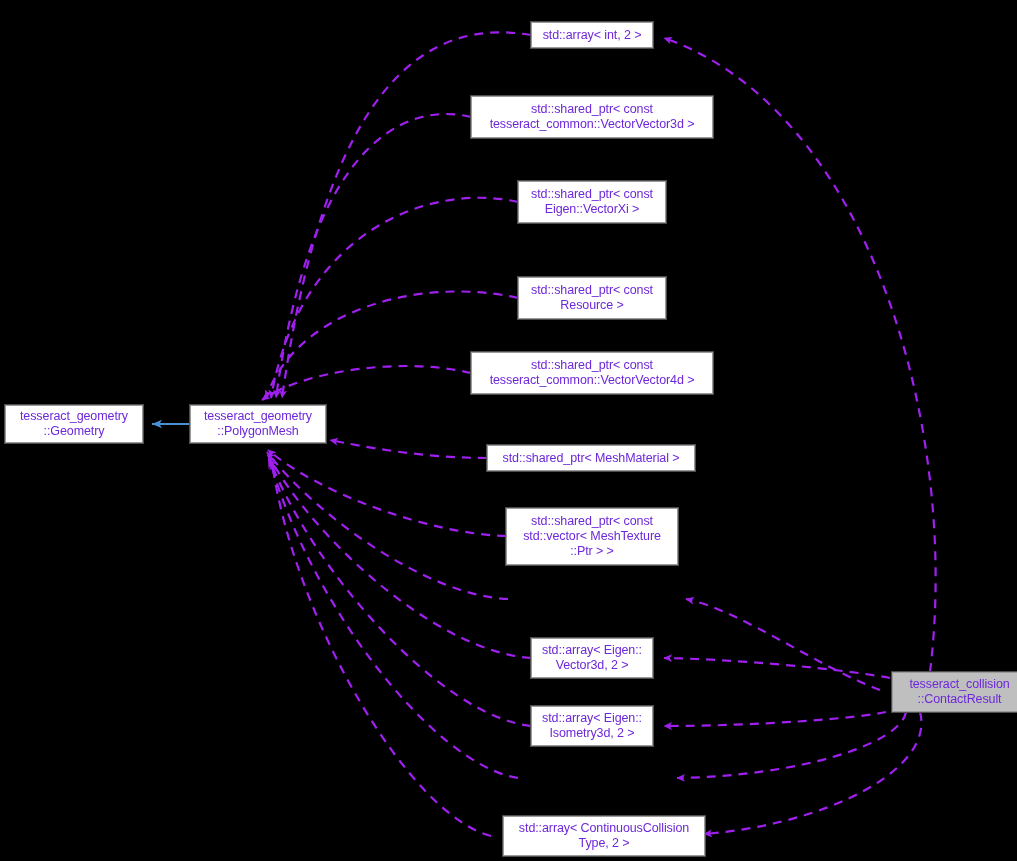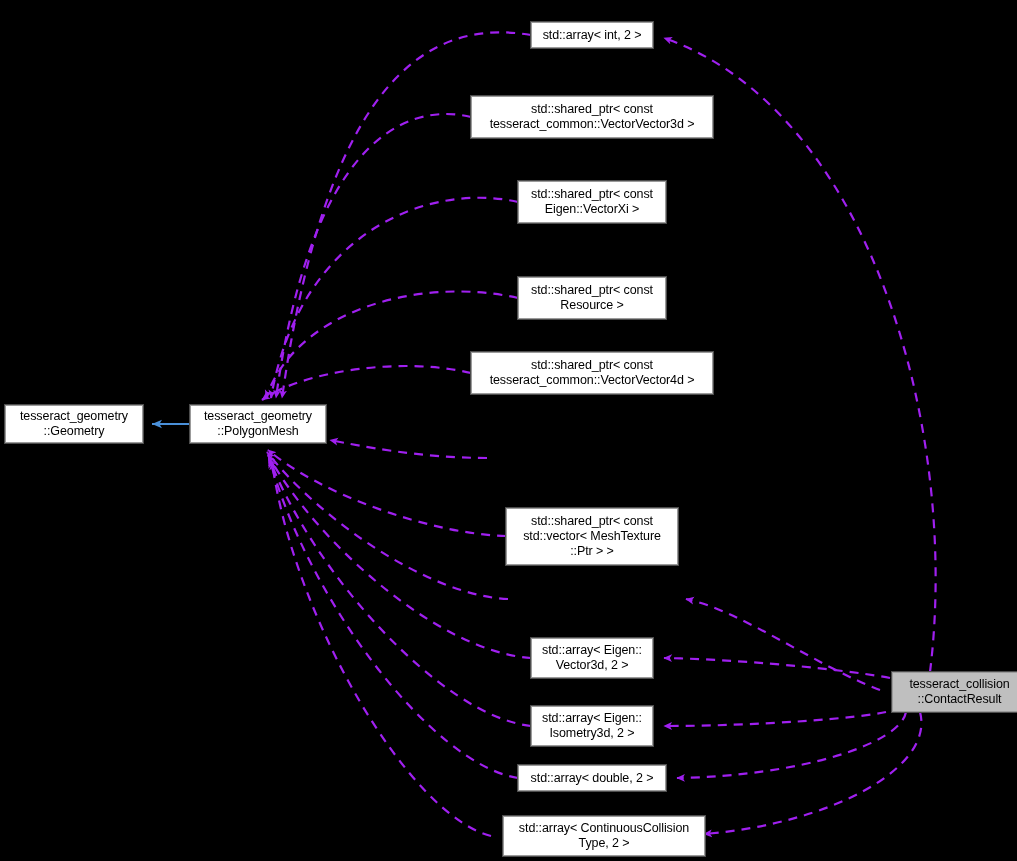--- a/index.html
+++ b/index.html
@@ -21,21 +21,21 @@
     top: 0;
     width: 1017px;
     height: 861px;
   }
   .node {
     position: absolute;
     box-sizing: border-box;
     border: 1px solid #9b9b9b;
     outline: 1px solid #4d4d4d;
     background: #ffffff;
-    color: #000000;
+    color: #6d28d9;
     font-size: 12.5px;
     line-height: 15px;
     text-align: center;
     display: flex;
     align-items: center;
     justify-content: center;
     white-space: pre-line;
     z-index: 5;
     letter-spacing: -0.1px;
   }
@@ -99,25 +99,25 @@
 ::PolygonMesh</span></div>
     <div class="node" style="left: 531px; top: 22px; width: 122px; height: 26px; background: rgb(255, 255, 255); border-color: rgb(155, 155, 155);"><span class="node-label">std::array&lt; int, 2 &gt;</span></div>
     <div class="node" style="left: 471px; top: 96px; width: 242px; height: 42px; background: rgb(255, 255, 255); border-color: rgb(155, 155, 155);"><span class="node-label">std::shared_ptr&lt; const
  tesseract_common::VectorVector3d &gt;</span></div>
     <div class="node" style="left: 518px; top: 181px; width: 148px; height: 42px; background: rgb(255, 255, 255); border-color: rgb(155, 155, 155);"><span class="node-label">std::shared_ptr&lt; const
 Eigen::VectorXi &gt;</span></div>
     <div class="node" style="left: 518px; top: 277px; width: 148px; height: 42px; background: rgb(255, 255, 255); border-color: rgb(155, 155, 155);"><span class="node-label">std::shared_ptr&lt; const
 Resource &gt;</span></div>
     <div class="node" style="left: 471px; top: 352px; width: 242px; height: 42px; background: rgb(255, 255, 255); border-color: rgb(155, 155, 155);"><span class="node-label">std::shared_ptr&lt; const
  tesseract_common::VectorVector4d &gt;</span></div>
+    <div class="node" style="left: 487px; top: 445px; width: 208px; height: 26px; background: rgb(255, 255, 255); border-color: rgb(155, 155, 155);"><span class="node-label">std::shared_ptr&lt; MeshMaterial &gt;</span></div>
     <div class="node" style="left: 506px; top: 508px; width: 172px; height: 57px; background: rgb(255, 255, 255); border-color: rgb(155, 155, 155);"><span class="node-label">std::shared_ptr&lt; const
 std::vector&lt; MeshTexture
 ::Ptr &gt; &gt;</span></div>
     <div class="node" style="left: 531px; top: 638px; width: 122px; height: 40px; background: rgb(255, 255, 255); border-color: rgb(155, 155, 155);"><span class="node-label">std::array&lt; Eigen::
 Vector3d, 2 &gt;</span></div>
     <div class="node" style="left: 531px; top: 706px; width: 122px; height: 40px; background: rgb(255, 255, 255); border-color: rgb(155, 155, 155);"><span class="node-label">std::array&lt; Eigen::
 Isometry3d, 2 &gt;</span></div>
-    <div class="node" style="left: 518px; top: 765px; width: 148px; height: 26px; background: rgb(255, 255, 255); border-color: rgb(155, 155, 155);"><span class="node-label">std::array&lt; double, 2 &gt;</span></div>
     <div class="node" style="left: 491px; top: 816px; width: 202px; height: 40px; background: rgb(255, 255, 255); border-color: rgb(155, 155, 155); margin-left: 12px;"><span class="node-label">std::array&lt; ContinuousCollision
 Type, 2 &gt;</span></div>
     <div class="node filled" style="left: 880px; top: 672px; width: 135px; height: 40px; background: rgb(191, 191, 191); border-color: rgb(155, 155, 155); margin-left: 12px;"><span class="node-label">tesseract_collision
 ::ContactResult</span></div>
   </div>
 
 </body></html>

